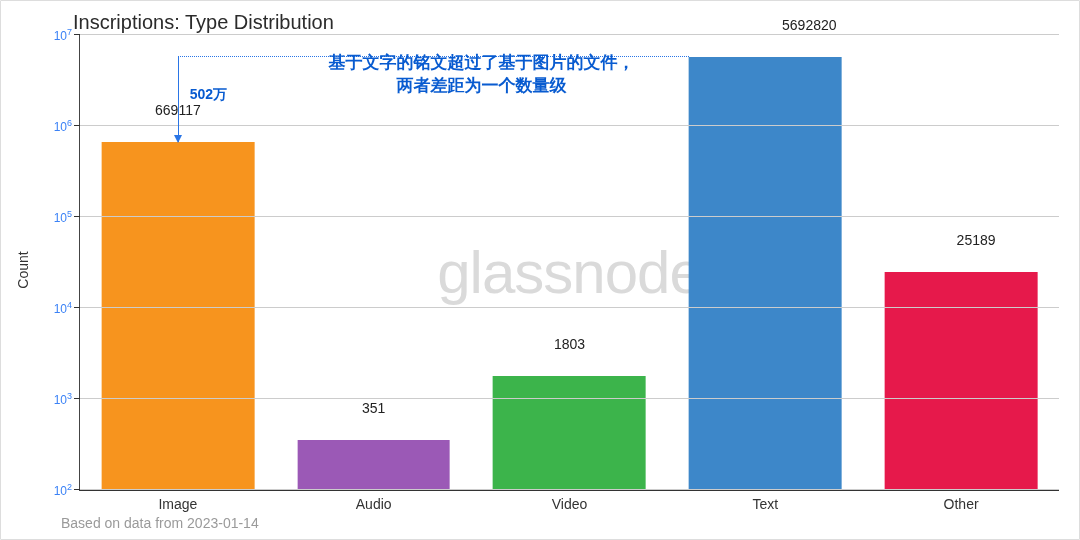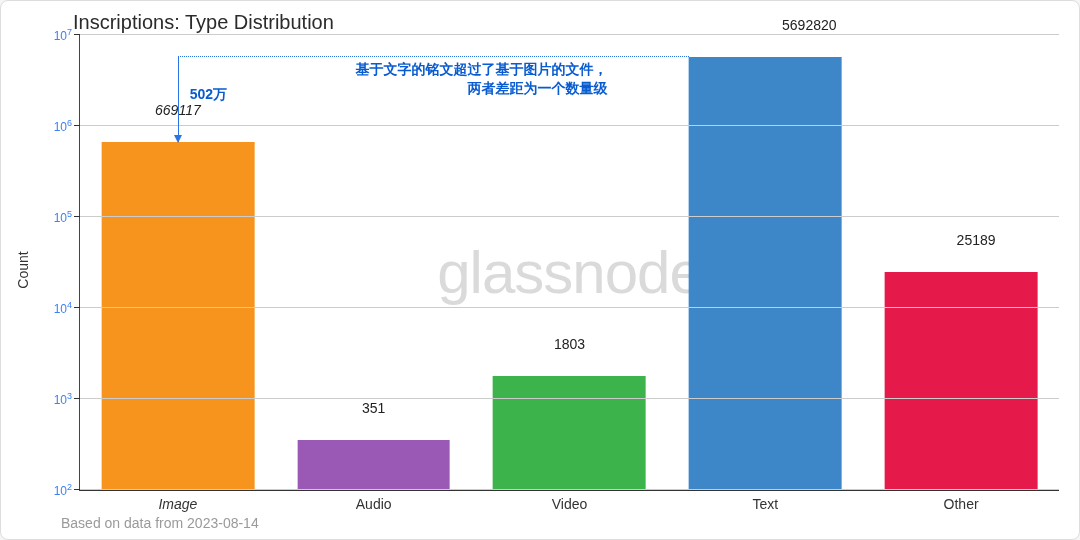--- a/index.html
+++ b/index.html
@@ -9,21 +9,21 @@
     width: 1080px;
     height: 540px;
     overflow: hidden;
   }
   .frame {
     position: relative;
     width: 1080px;
     height: 540px;
     background: #fff;
     border: 1px solid #ddd;
-    border-radius: 8px;
+    border-radius: 1px;
   }
   .title {
     position: absolute;
     left: 72px; top: 10px;
     font-size: 20px;
     font-weight: 500;
     color: #2b2b2b;
   }
   .plot {
     position: absolute;
@@ -111,24 +111,24 @@
     user-select: none;
   }
   .annot-gap {
     position: absolute;
     font-size: 14px;
     font-weight: 700;
     color: #085bd0;
   }
   .annot-text {
     position: absolute;
-    font-size: 14px;
+    font-size: 17px;
     font-weight: 700;
     color: #085bd0;
-    text-align: right;
+    text-align: center;
     line-height: 1.35;
     white-space: nowrap;
   }
   .annot-hline {
     position: absolute;
     border-top: 1.5px dotted #2a75e6;
   }
   .annot-arrow {
     position: absolute;
     width: 0;
@@ -161,21 +161,21 @@
 
 <div class="frame">
 
   <div class="title">Inscriptions: Type Distribution</div>
 
   <div class="ylabel">Count</div>
 
   <div class="plot" id="plot">
     <div class="watermark">glassnode</div>
     <div class="bars" id="bars">
-        <div class="bar-slot" style="left: 0%; width: 20%; font-style: italic;">
+        <div class="bar-slot" style="left: 0%; width: 20%;">
           <div class="bar" style="height: 76.51%; background: rgb(247, 148, 30);"></div>
           <div class="bar-label" style="bottom: 76.51%;">669117</div>
           <div class="xtick-label">Image</div>
         </div>
         <div class="bar-slot" style="left: 20%; width: 20%;">
           <div class="bar" style="height: 10.9061%; background: rgb(155, 89, 182);"></div>
           <div class="bar-label" style="bottom: 10.9061%;">351</div>
           <div class="xtick-label">Audio</div>
         </div>
         <div class="bar-slot" style="left: 40%; width: 20%;">
@@ -211,14 +211,14 @@
       <div class="ytick-label" style="bottom: 80%; transform: translateY(50%);">10<sup>6</sup></div>
       <div class="grid-line" style="bottom: 100%;"></div>
       <div class="ytick-mark" style="bottom: 100%;"></div>
       <div class="ytick-label" style="bottom: 100%; transform: translateY(50%);">10<sup>7</sup></div>
       <div class="annot-hline" style="bottom: 95.1065%; left: 10%; right: 37.8%;"></div>
       <div class="annot-arrow" style="left: 10%; bottom: 76.51%; height: 18.5965%;"></div>
       <div class="annot-gap" style="left: 11.2%; bottom: 84.8083%;">502万</div>
       <div class="annot-text" style="left: 41%; bottom: 86.1065%; transform: translateX(-50%);">基于文字的铭文超过了基于图片的文件，<br>两者差距为一个数量级</div>
     </div>
 
-  <div class="footer-left">Based on data from 2023-08-14</div>
+  <div class="footer-left">Based on data from 2023-01-14</div>
 </div>
 
 </body></html>

